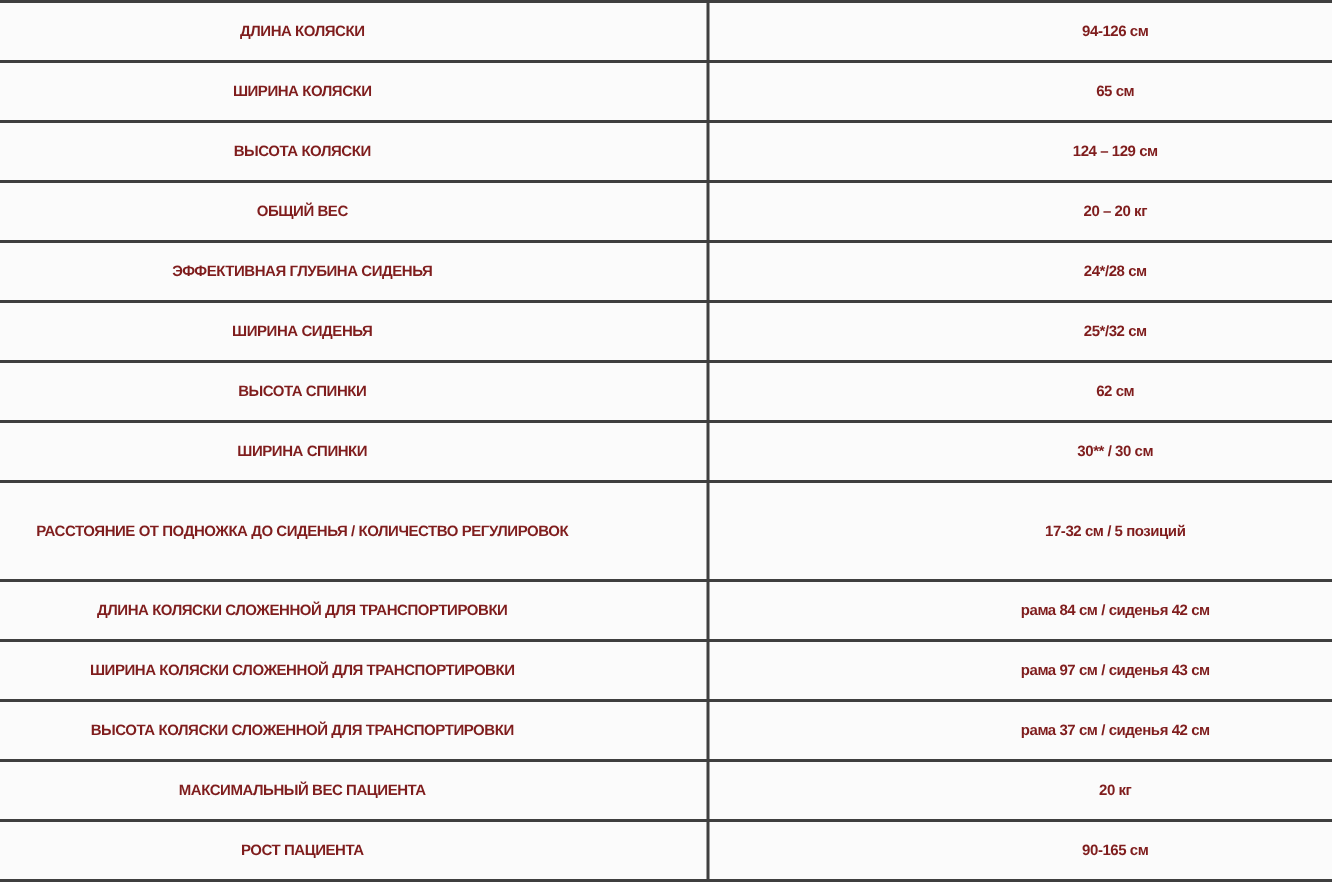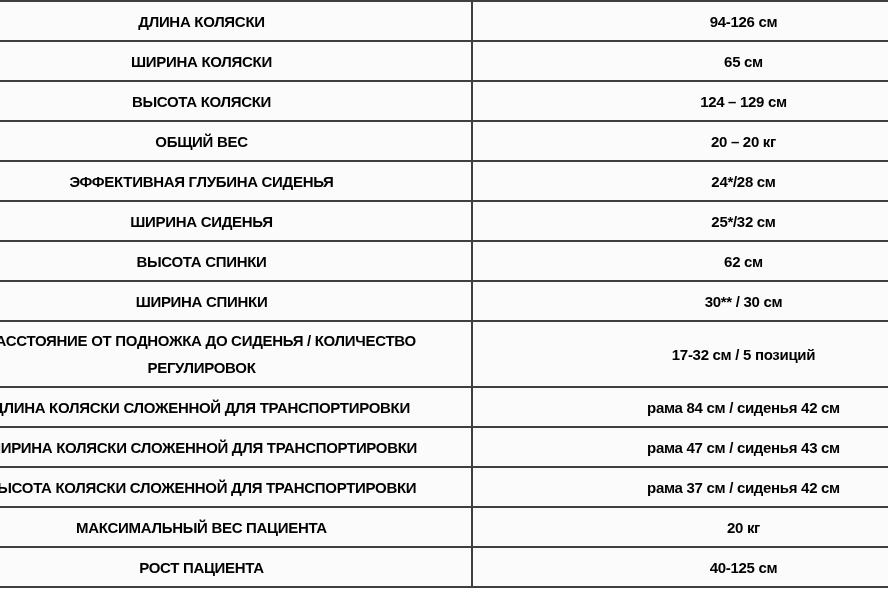--- a/index.html
+++ b/index.html
@@ -44,24 +44,24 @@
     justify-content: center;
     text-align: center;
     width: 541px;
     padding: 2px 24px;
   }
   .cell.label {
     border-right: 2px solid #3f3f3f;
   }
   .cell span {
     font-weight: 700;
-    font-size: 15px;
+    font-size: 10px;
     line-height: 27px;
     letter-spacing: -0.3px;
-    color: #000000;
+    color: #7f1d1d;
   }
   .cell.label span {
     text-transform: uppercase;
   }
 </style>
 </head>
 <body>
 
 <div class="viewport">
   <div class="spec-table">
@@ -153,21 +153,21 @@
     <div class="cell value">
       <span>рама 84 см / сиденья 42 см</span>
     </div>
   </div>
 
   <div class="row">
     <div class="cell label">
       <span>ШИРИНА КОЛЯСКИ СЛОЖЕННОЙ ДЛЯ ТРАНСПОРТИРОВКИ</span>
     </div>
     <div class="cell value">
-      <span>рама 47 см / сиденья 43 см</span>
+      <span>рама 97 см / сиденья 43 см</span>
     </div>
   </div>
 
   <div class="row">
     <div class="cell label">
       <span>ВЫСОТА КОЛЯСКИ СЛОЖЕННОЙ ДЛЯ ТРАНСПОРТИРОВКИ</span>
     </div>
     <div class="cell value">
       <span>рама 37 см / сиденья 42 см</span>
     </div>
@@ -180,17 +180,17 @@
     <div class="cell value">
       <span>20 кг</span>
     </div>
   </div>
 
   <div class="row">
     <div class="cell label">
       <span>РОСТ ПАЦИЕНТА</span>
     </div>
     <div class="cell value">
-      <span>40-125 см</span>
+      <span>90-165 см</span>
     </div>
   </div>
 </div>
 </div>
 
 </body></html>

